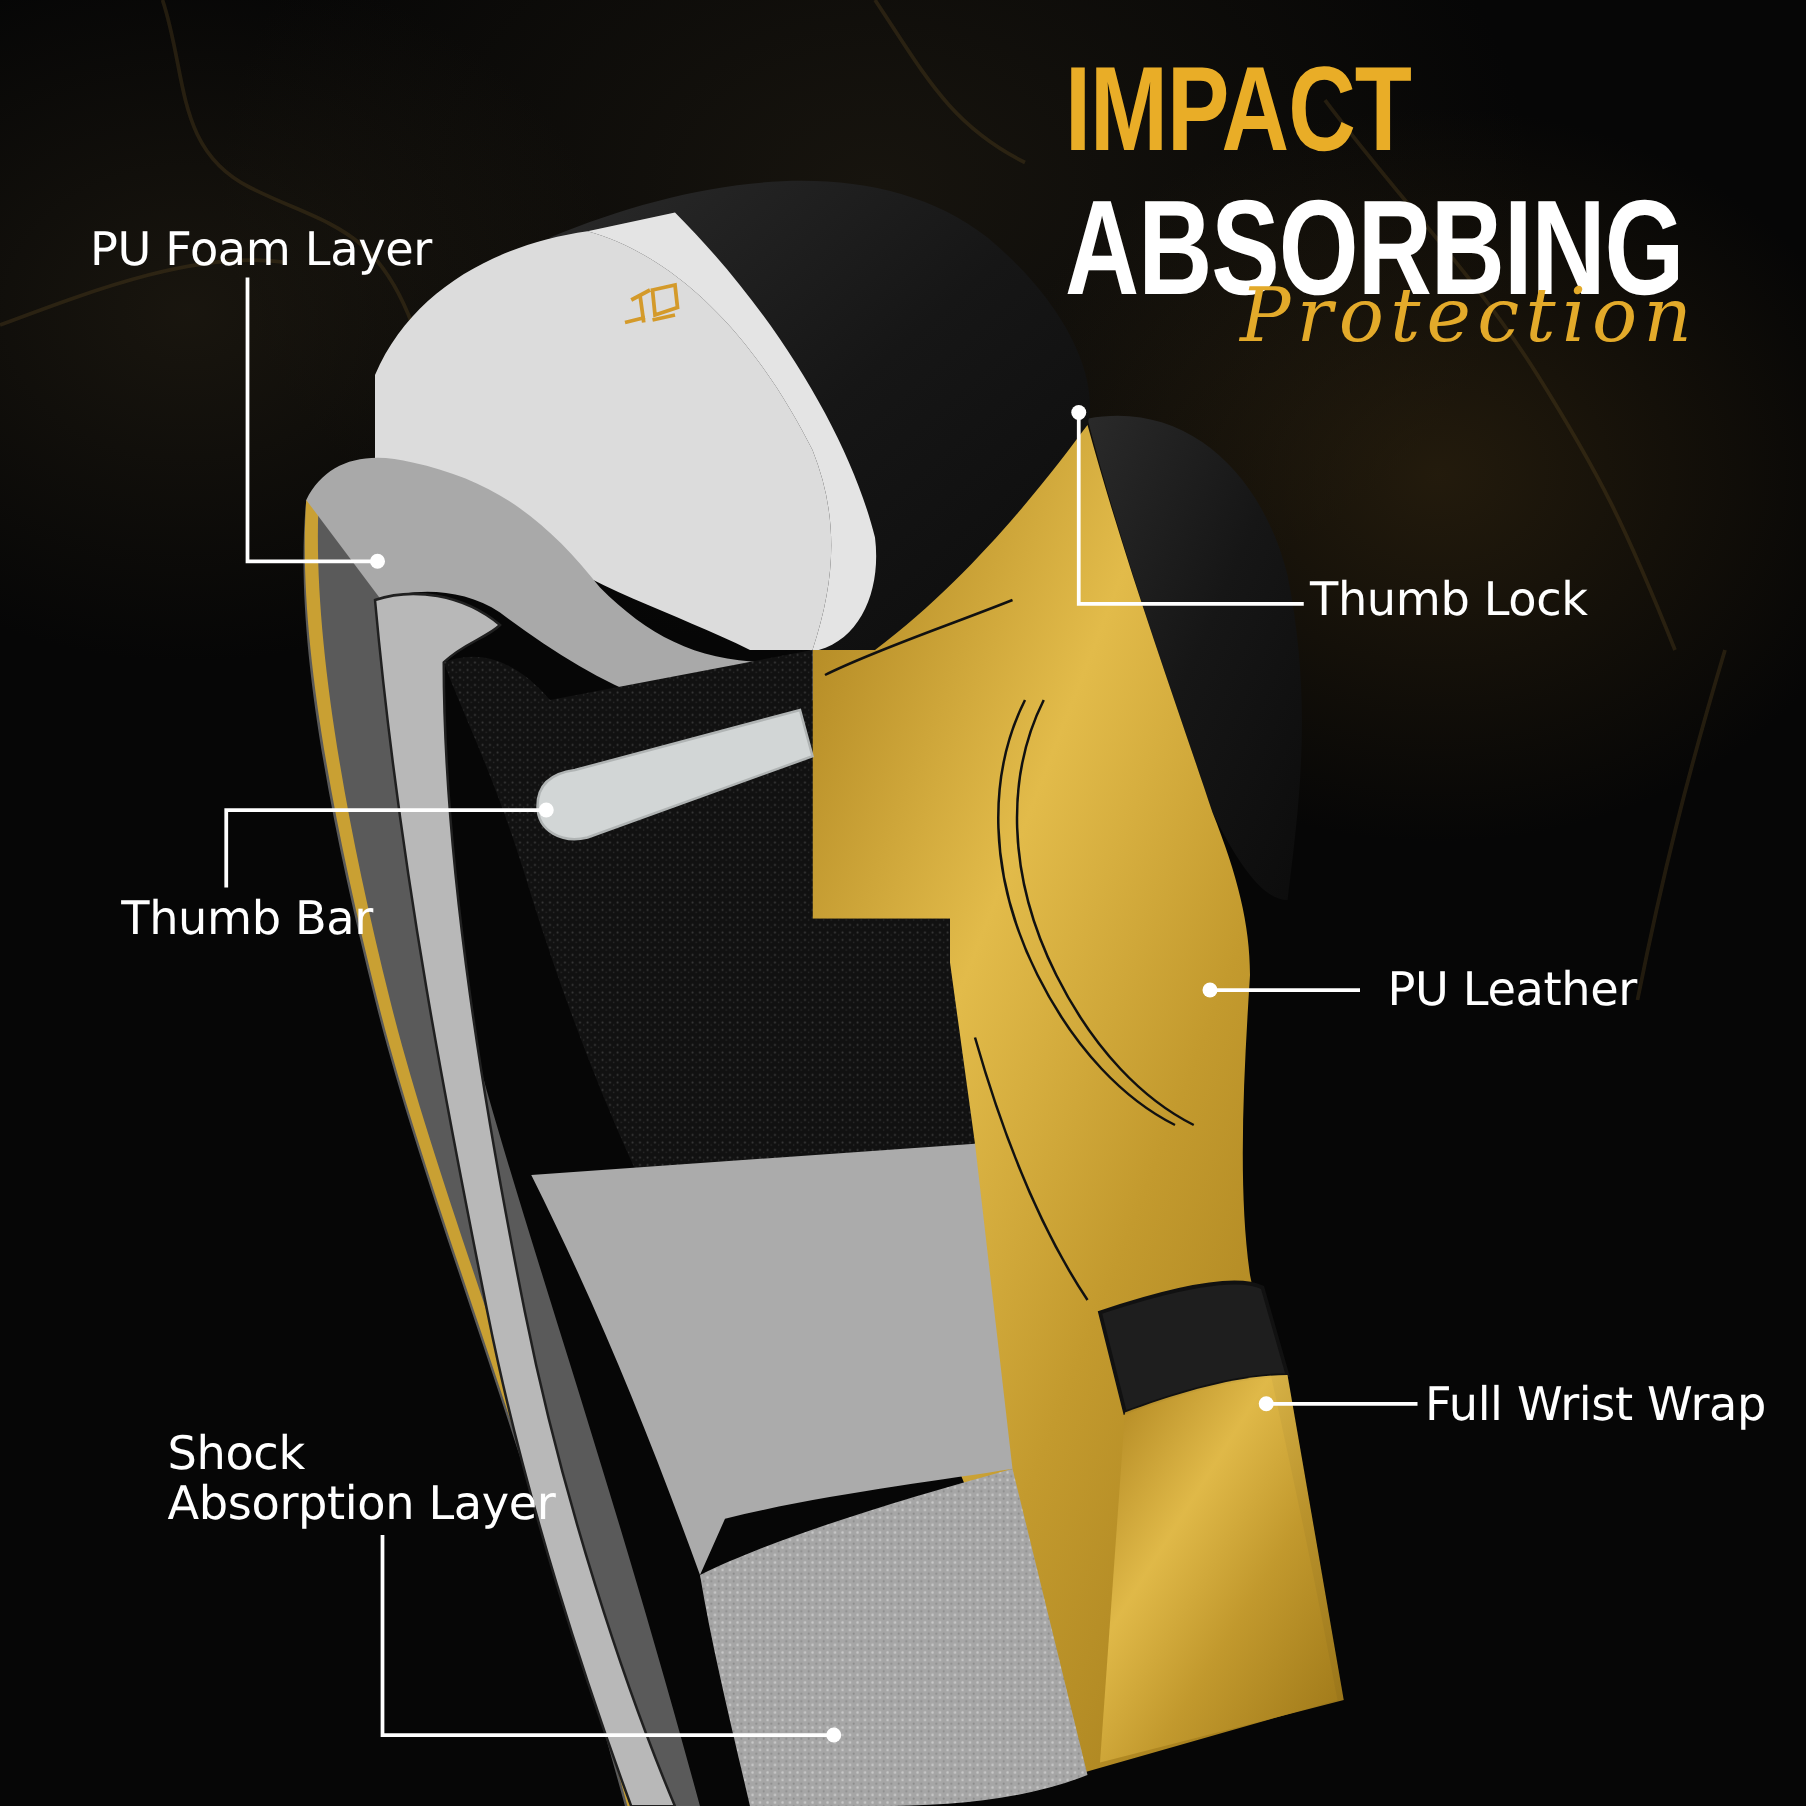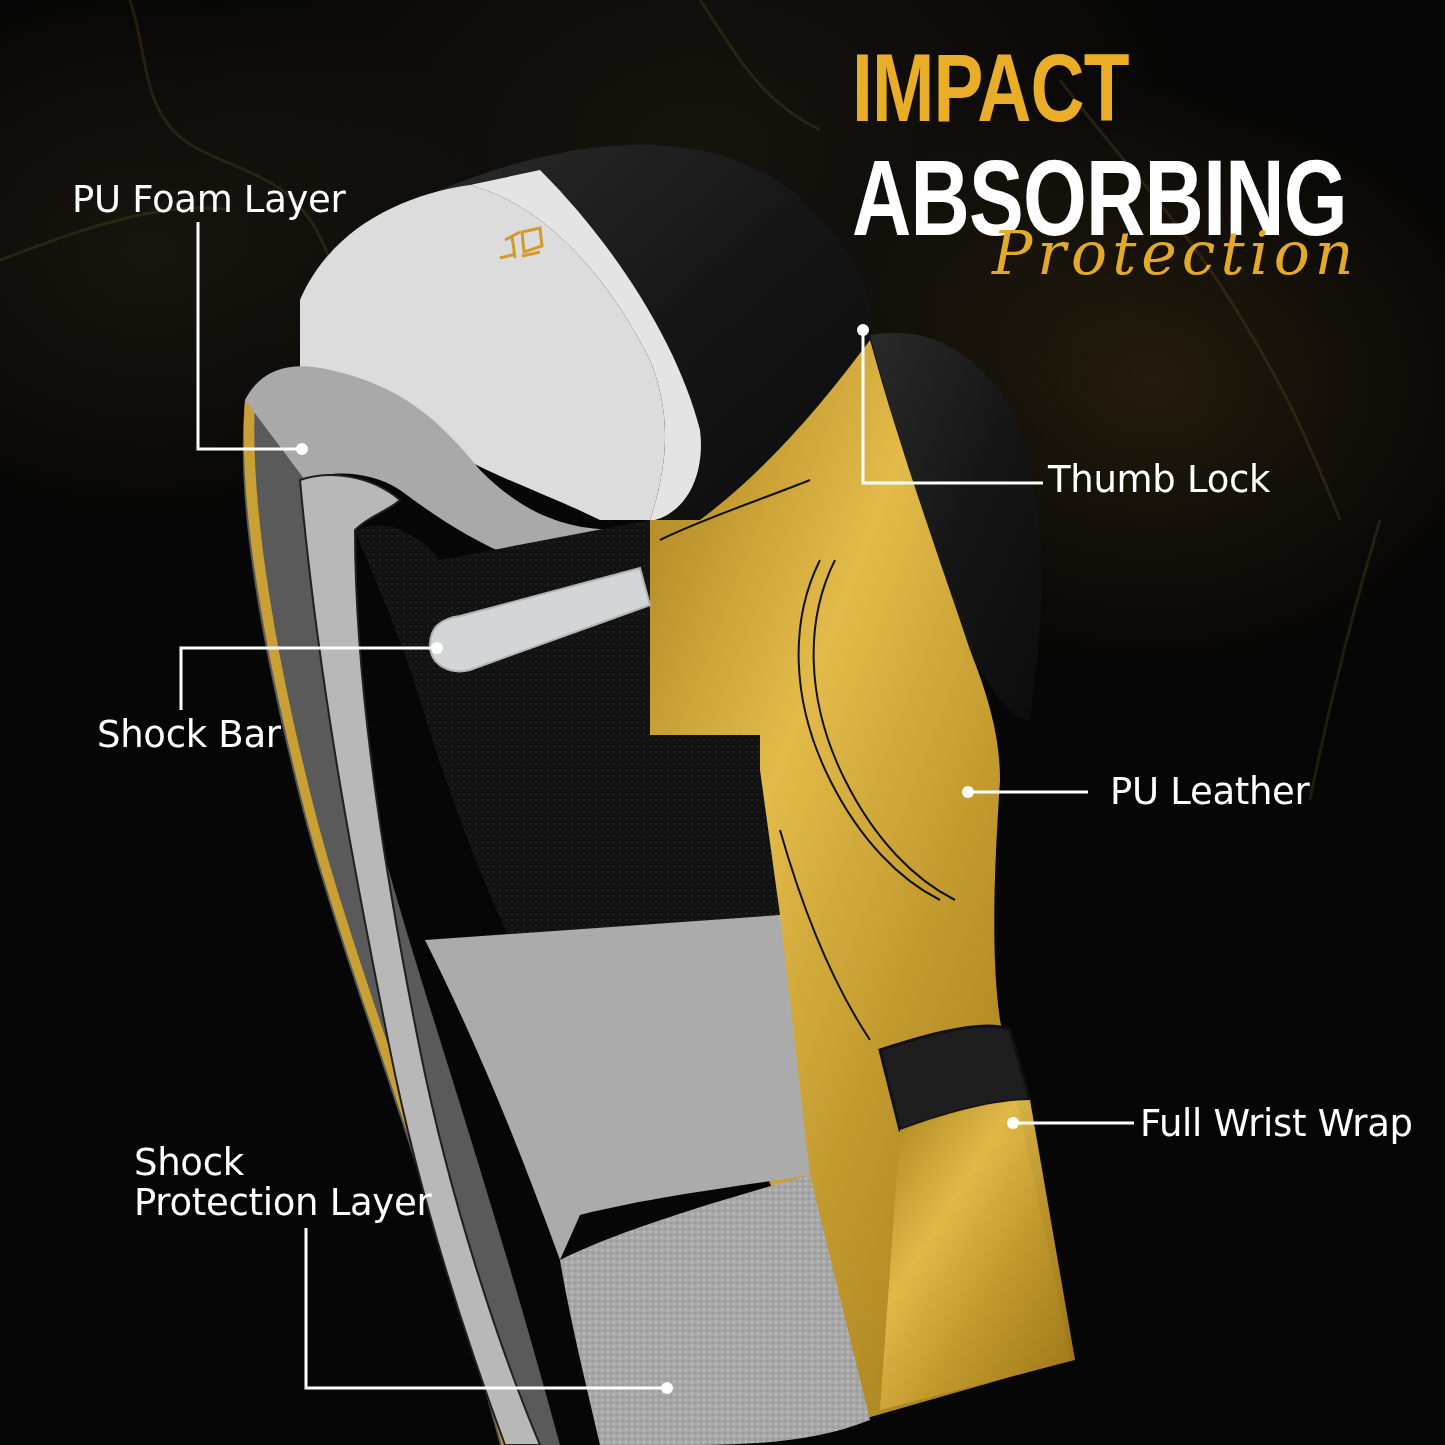--- a/index.html
+++ b/index.html
@@ -154,21 +154,21 @@
   </svg>
 
   <div class="headline">
     <div class="impact">IMPACT</div>
     <div class="absorbing">ABSORBING</div>
     <div class="protection">Protection</div>
   </div>
 
   <div class="label" style="left:72px; top:180px;">PU Foam Layer</div>
   <div class="label" style="left:1048px; top:460px;">Thumb Lock</div>
-  <div class="label" style="left:97px; top:715px;">Shock Bar</div>
+  <div class="label" style="left:97px; top:715px;">Thumb Bar</div>
   <div class="label" style="left:1094px; top:772px;margin-left:16px;">PU Leather</div>
   <div class="label" style="left:1140px; top:1104px;text-align:center;">Full Wrist Wrap</div>
   <div class="label center" style="left:134px; top:1143px; width:346px;">
     <div>Shock</div>
-    <div>Protection Layer</div>
+    <div>Absorption Layer</div>
   </div>
 
 </div>
 
 </body></html>

